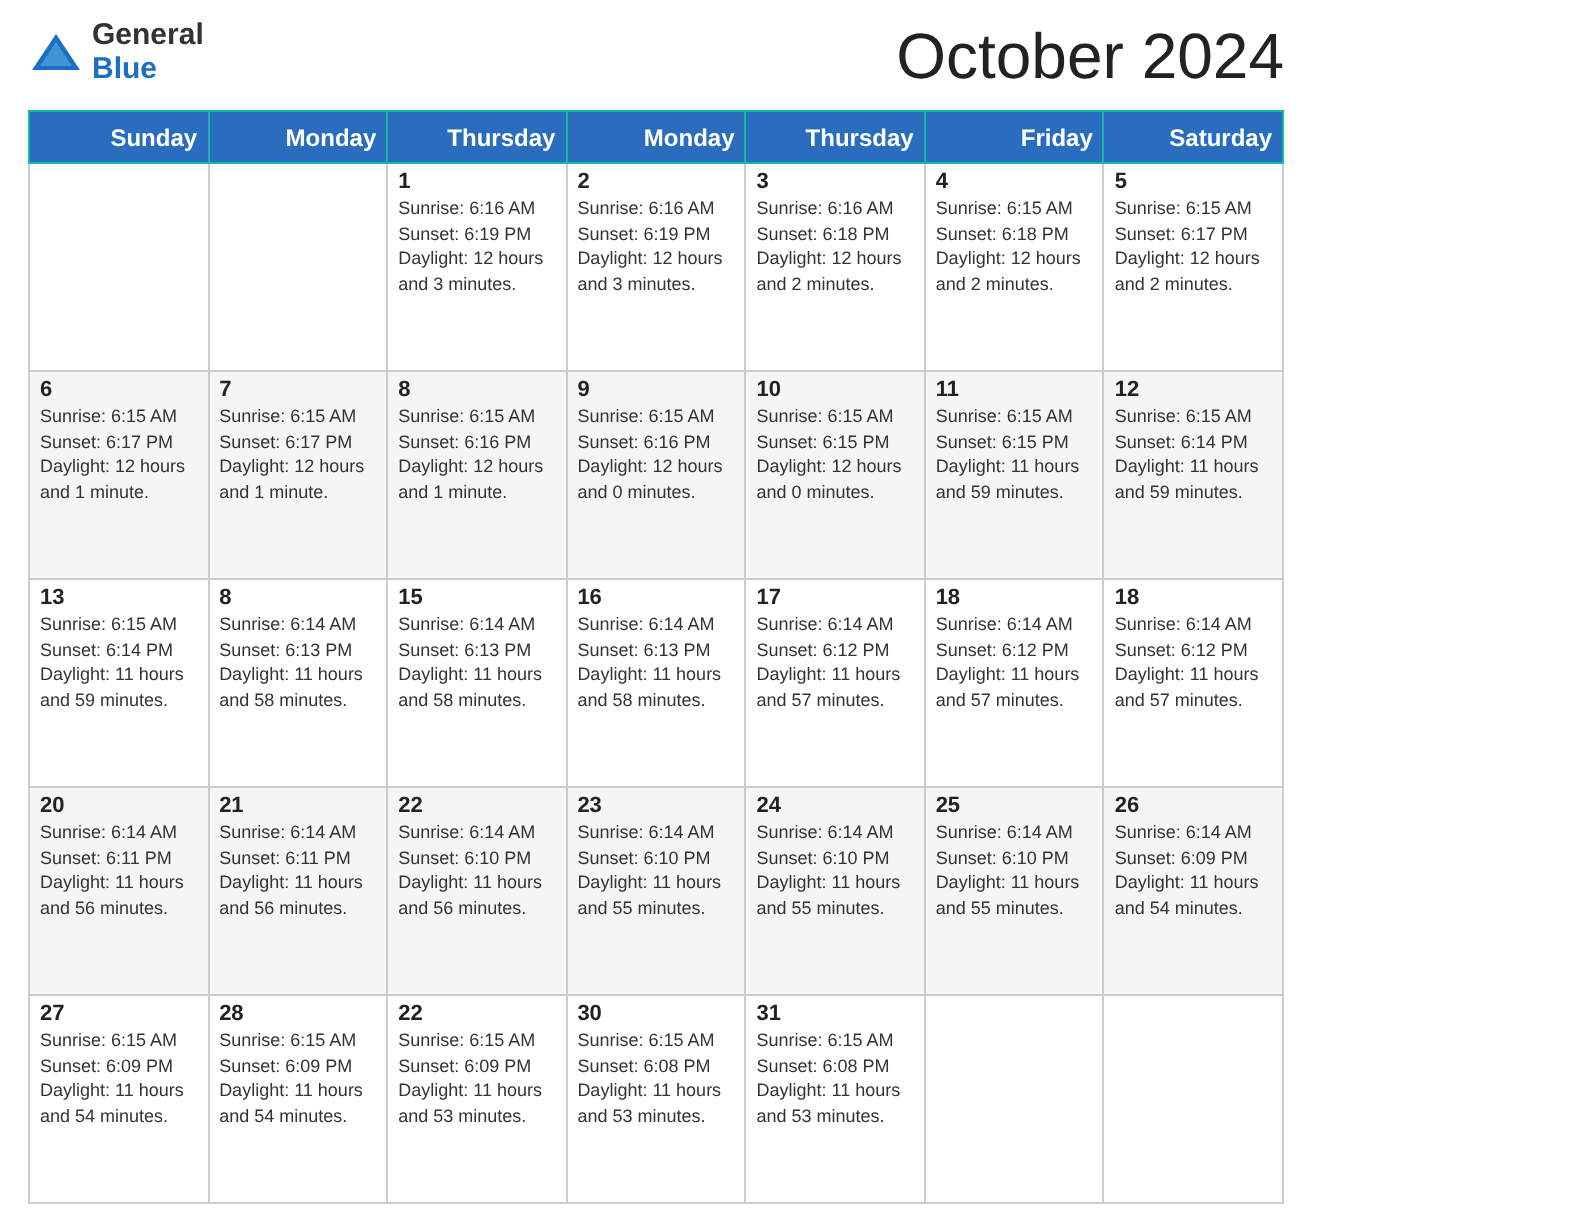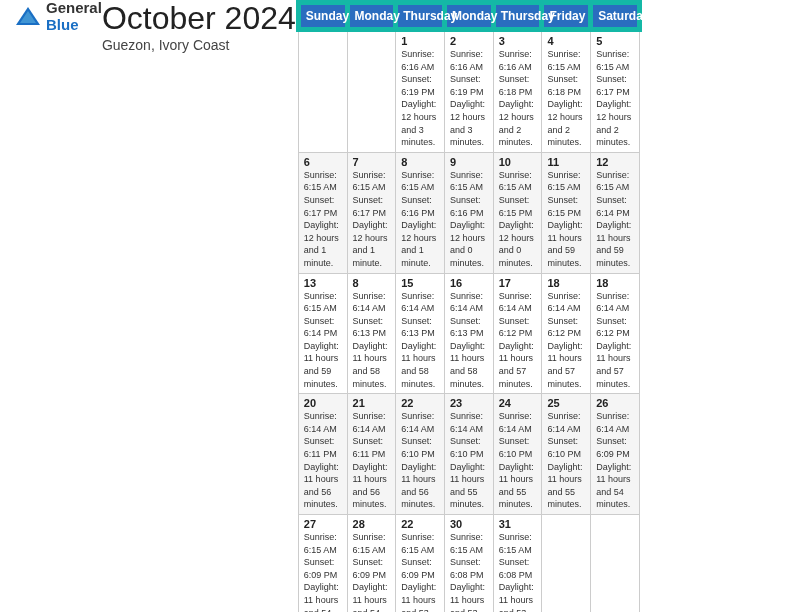--- a/index.html
+++ b/index.html
@@ -6,22 +6,23 @@
     body {
       font-family: Arial, sans-serif;
       background: #fff;
       width: 792px;
       height: 612px;
       overflow: hidden;
     }
     .page {
       width: 656px;
       height: 612px;
-      padding: 0 14px 10px 14px;
+      padding: 10px 14px 10px 14px;
       display: flex;
+      flex-direction: column;
     }
     .header {
       display: flex;
       justify-content: space-between;
       align-items: flex-start;
       margin-bottom: 8px;
     }
     .logo {
       display: flex;
       align-items: center;
@@ -63,22 +64,22 @@
       border-collapse: collapse;
       width: 100%;
       table-layout: fixed;
     }
     .calendar th {
       background: #2a6dbf;
       color: #fff;
       font-size: 12px;
       font-weight: bold;
       padding: 4px 5px;
-      text-align: center;
-      border: 5px solid #14b8a6;
+      text-align: right;
+      border: 1px solid #14b8a6;
       height: 26px;
     }
     .calendar td {
       border: 1px solid #ccc;
       vertical-align: top;
       padding: 3px 5px;
       font-size: 9.5px;
       color: #333;
       height: 85px;
       width: calc(100% / 7);
@@ -112,21 +113,20 @@
         <polygon points="14,4 26,22 2,22" fill="#1a6fc4"></polygon>
         <polygon points="14,8 22,20 6,20" fill="#5aafe0" opacity="0.6"></polygon>
       </svg>
       <div class="logo-text">
         <span class="logo-general">General</span>
         <span class="logo-blue">Blue</span>
       </div>
     </div>
     <div class="title-block">
       <div class="month-title">October 2024</div>
-      <div class="subtitle">Guezon, Ivory Coast</div>
     </div>
   </div>
   <table class="calendar">
     <thead>
       <tr>
       <th>Sunday</th>
           <th>Monday</th>
           <th>Thursday</th>
           <th>Monday</th>
           <th>Thursday</th>

